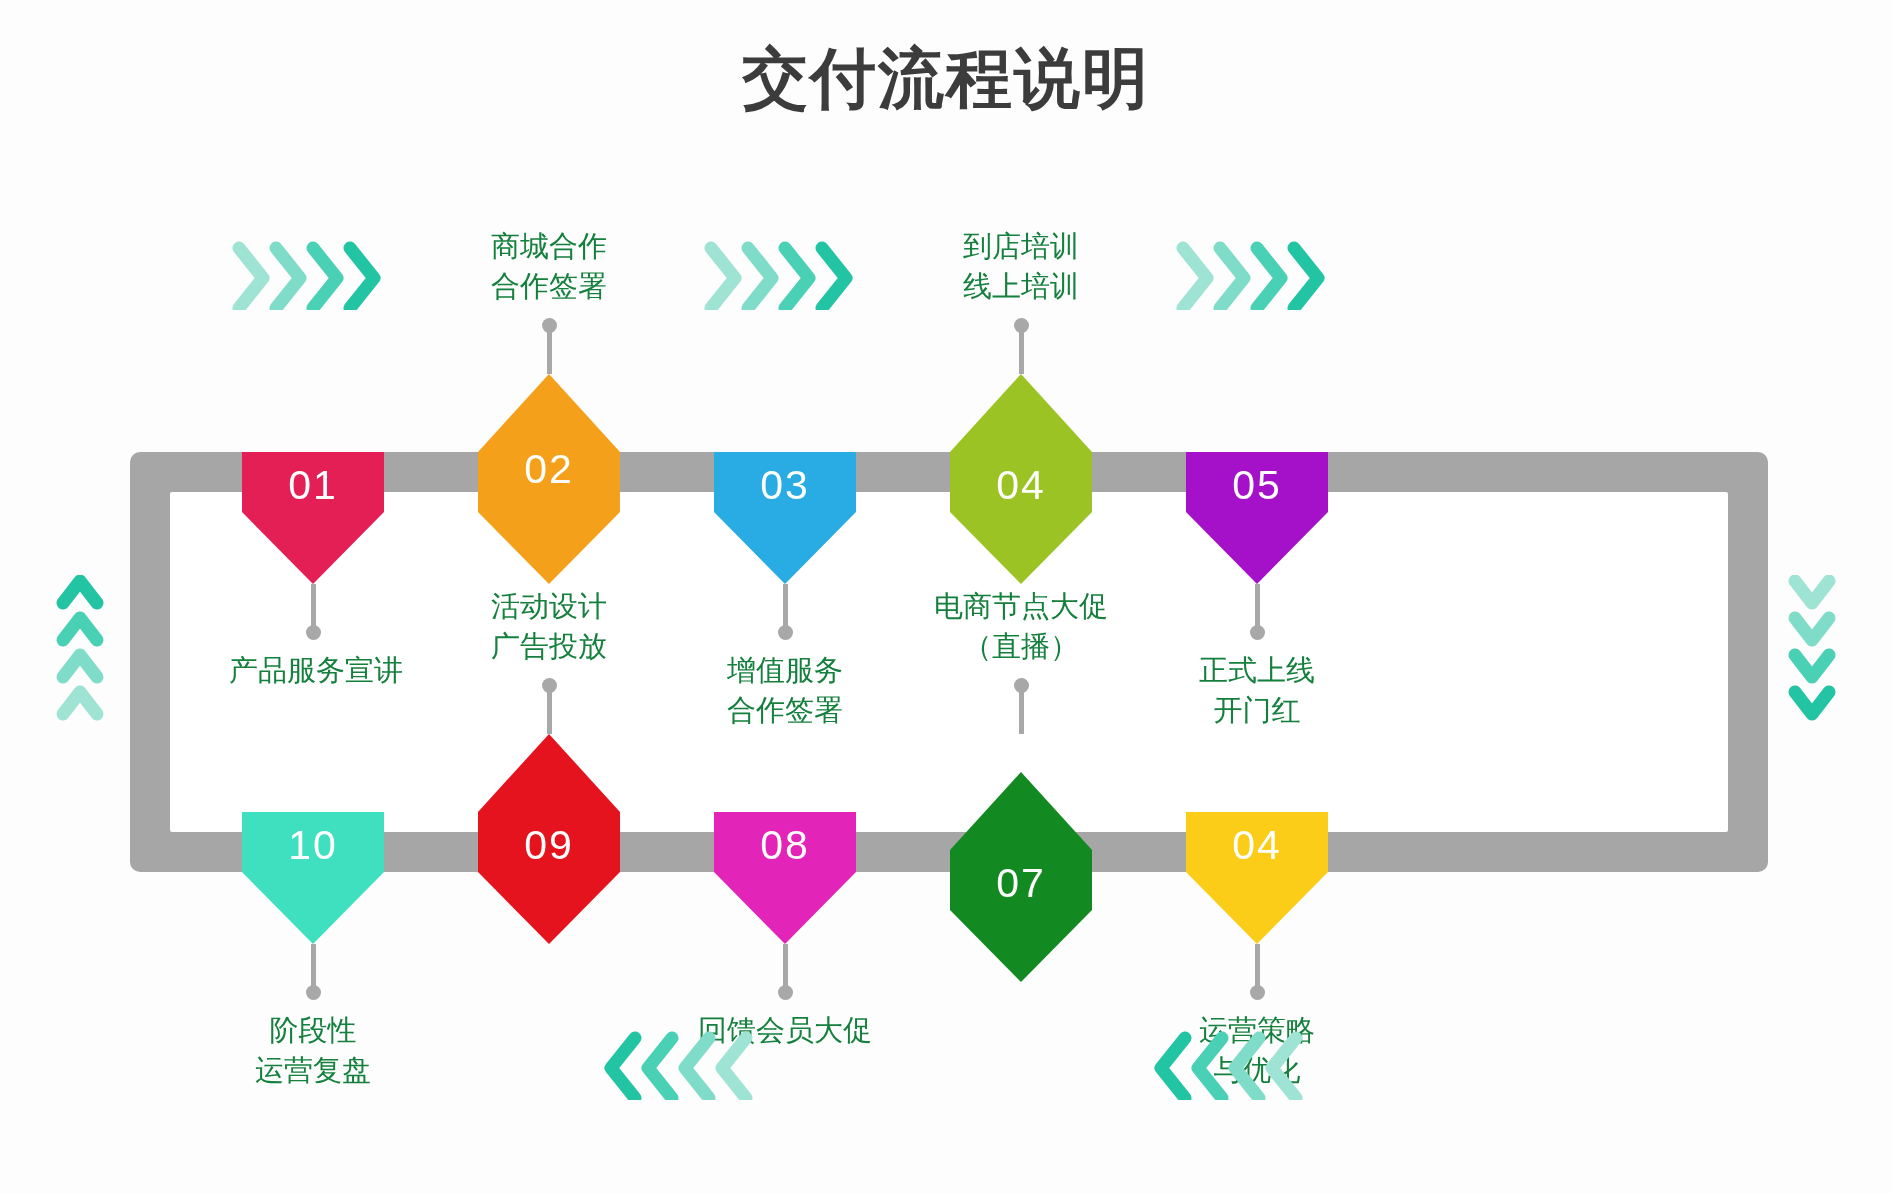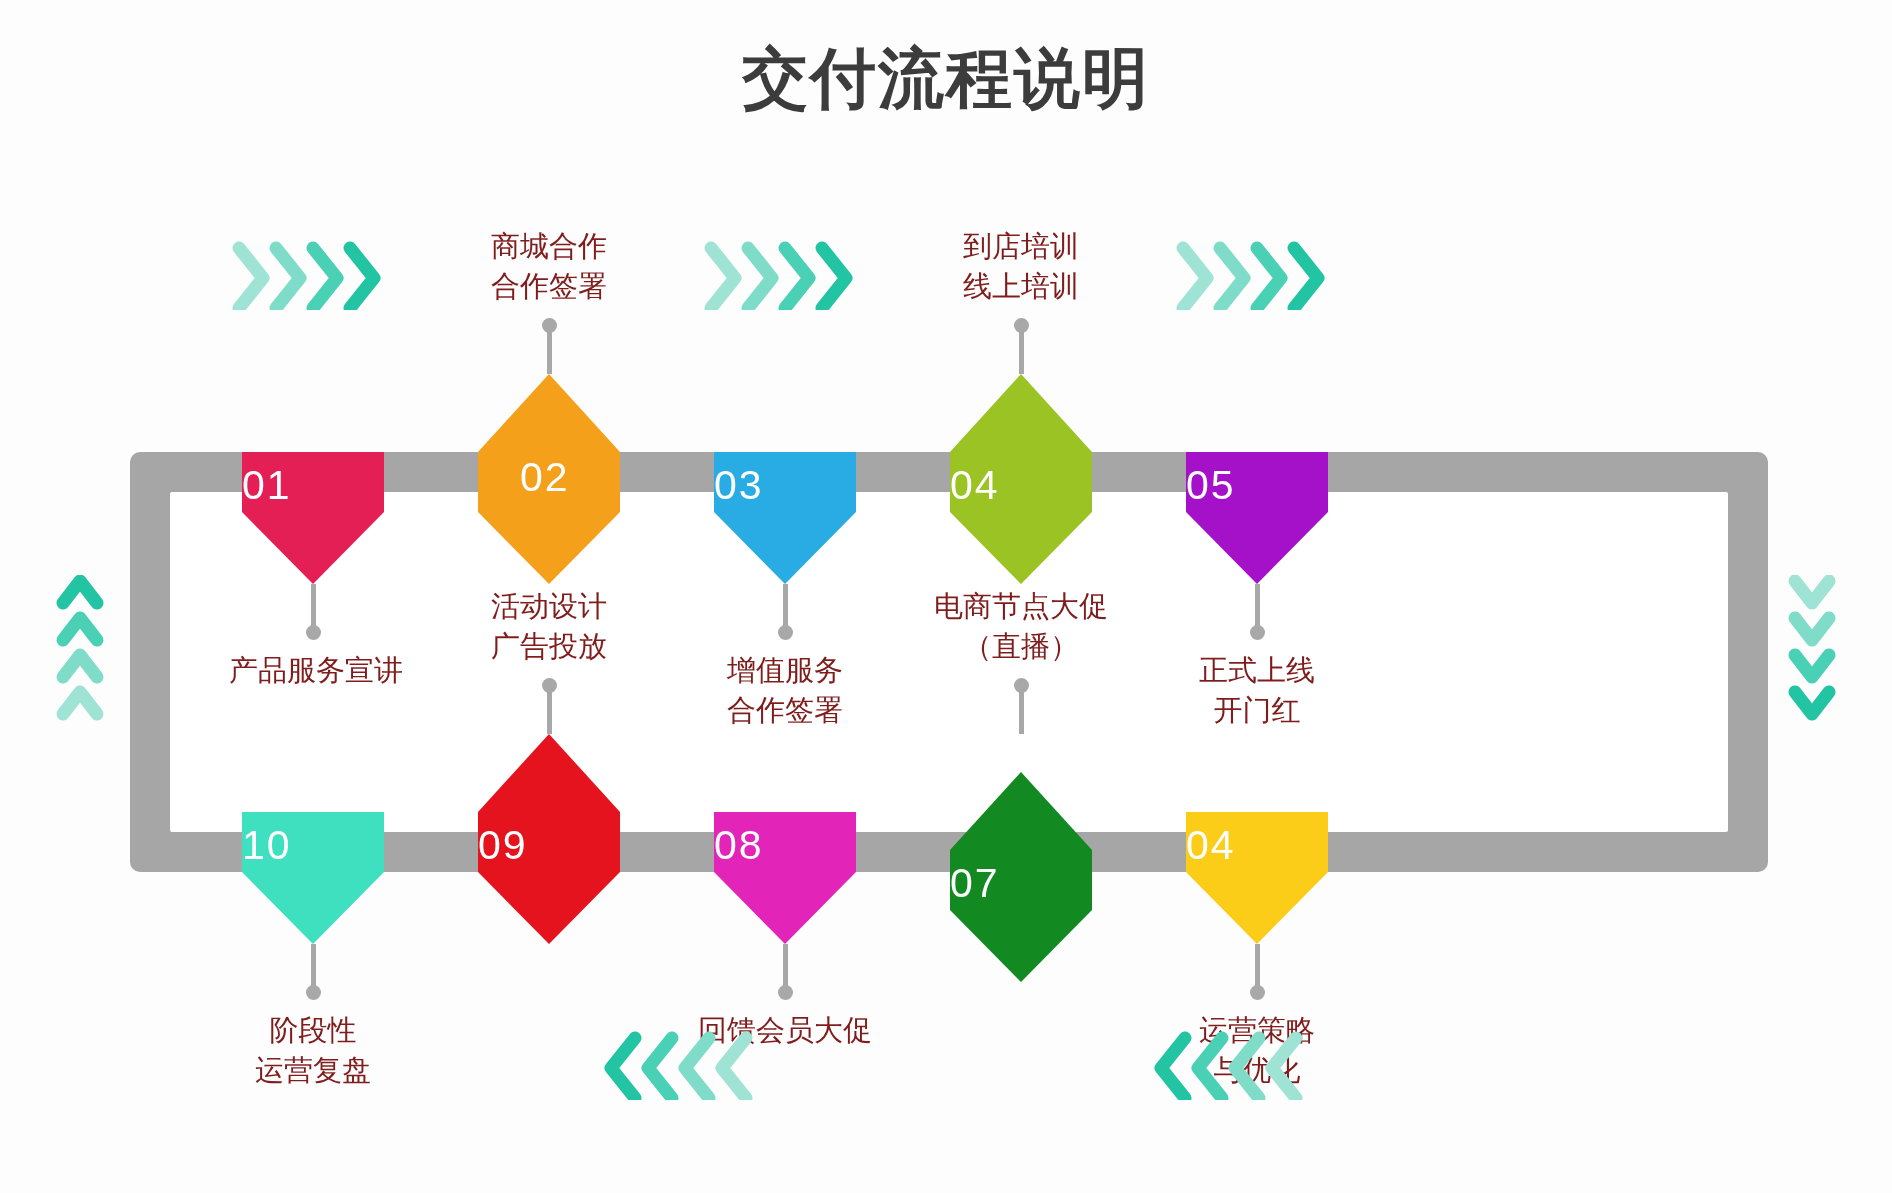--- a/index.html
+++ b/index.html
@@ -22,32 +22,32 @@
     background:#a6a6a6;border-radius:10px;
   }
   .ring-inner{
     position:absolute;left:170px;top:492px;width:1558px;height:340px;
     background:#ffffff;border-radius:2px;
   }
 
   
   .marker{position:absolute;}
   .marker .num{
-    position:absolute;left:0;width:100%;text-align:left;
+    position:absolute;left:0;width:100%;text-align:center;
     color:#ffffff;font-size:41px;font-weight:normal;letter-spacing:2px;
     pointer-events:none;
   }
 
   
   .stem{position:absolute;width:5px;background:#a8a8a8;}
   .dot{position:absolute;width:15px;height:15px;border-radius:50%;background:#a8a8a8;}
 
   
   .lbl{
-    position:absolute;text-align:center;color:#7f1d1d;
+    position:absolute;text-align:center;color:#15803d;
     font-size:29px;line-height:40px;white-space:nowrap;
   }
   .lbl .ln{display:block;}
 
   
   .chev{position:absolute;}
 </style>
 </head>
 <body>
 
@@ -57,21 +57,21 @@
 
   <div class="ring-outer"></div>
   <div class="ring-inner"></div>
 
   <div id="markers">
       <div class="marker" style="left: 242px; top: 452px; width: 142px; height: 132px;"><svg width="142" height="132" viewBox="0 0 142 132">
           <path d="M 0 0 L 142 0 L 142 60 L 71 132 L 0 60 Z" fill="#e41f55"></path>
         </svg><div class="num" style="top: 10px;">01</div></div>
       <div class="marker" style="left: 478px; top: 374px; width: 142px; height: 210px;"><svg width="142" height="210" viewBox="0 0 142 210">
           <path d="M 71 0 L 142 78 L 142 138 L 71 210 L 0 138 L 0 78 Z" fill="#f5a01a"></path>
-        </svg><div class="num" style="top: 80px; padding-left: 42px;">02</div></div>
+        </svg><div class="num" style="top: 72px;">02</div></div>
       <div class="marker" style="left: 714px; top: 452px; width: 142px; height: 132px;"><svg width="142" height="132" viewBox="0 0 142 132">
           <path d="M 0 0 L 142 0 L 142 60 L 71 132 L 0 60 Z" fill="#29ace3"></path>
         </svg><div class="num" style="top: 10px;">03</div></div>
       <div class="marker" style="left: 950px; top: 374px; width: 142px; height: 210px;"><svg width="142" height="210" viewBox="0 0 142 210">
           <path d="M 71 0 L 142 78 L 142 138 L 71 210 L 0 138 L 0 78 Z" fill="#9ac323"></path>
         </svg><div class="num" style="top: 88px;">04</div></div>
       <div class="marker" style="left: 1186px; top: 452px; width: 142px; height: 132px;"><svg width="142" height="132" viewBox="0 0 142 132">
           <path d="M 0 0 L 142 0 L 142 60 L 71 132 L 0 60 Z" fill="#a411c9"></path>
         </svg><div class="num" style="top: 10px;">05</div></div>
       <div class="marker" style="left: 1186px; top: 812px; width: 142px; height: 132px;"><svg width="142" height="132" viewBox="0 0 142 132">

